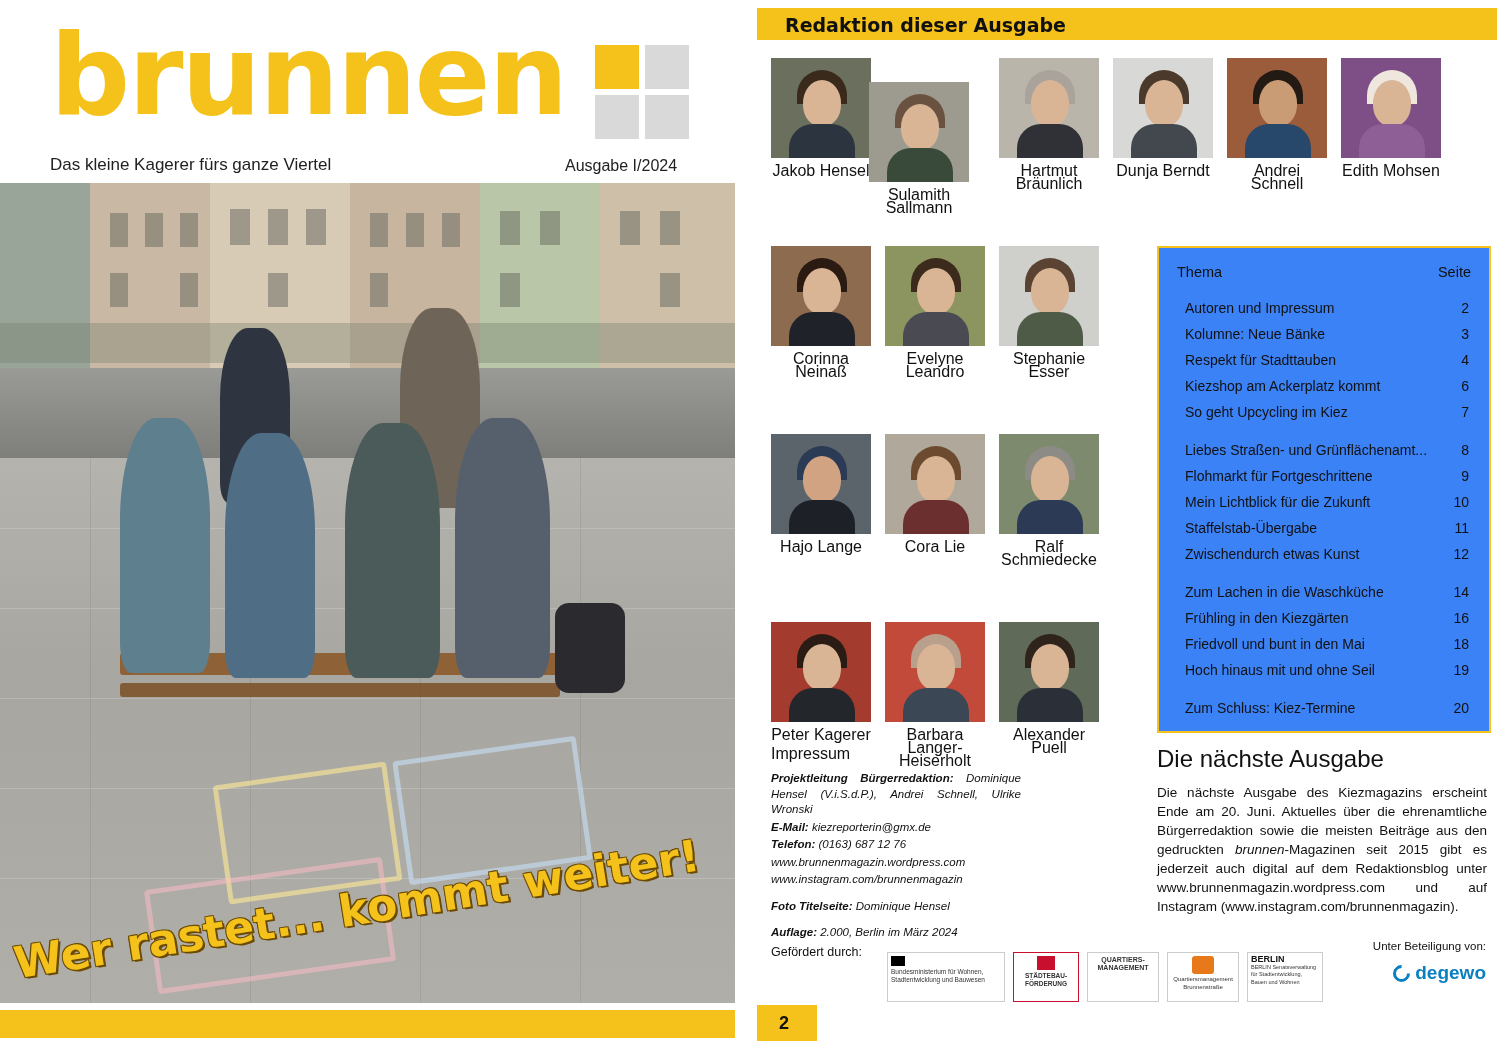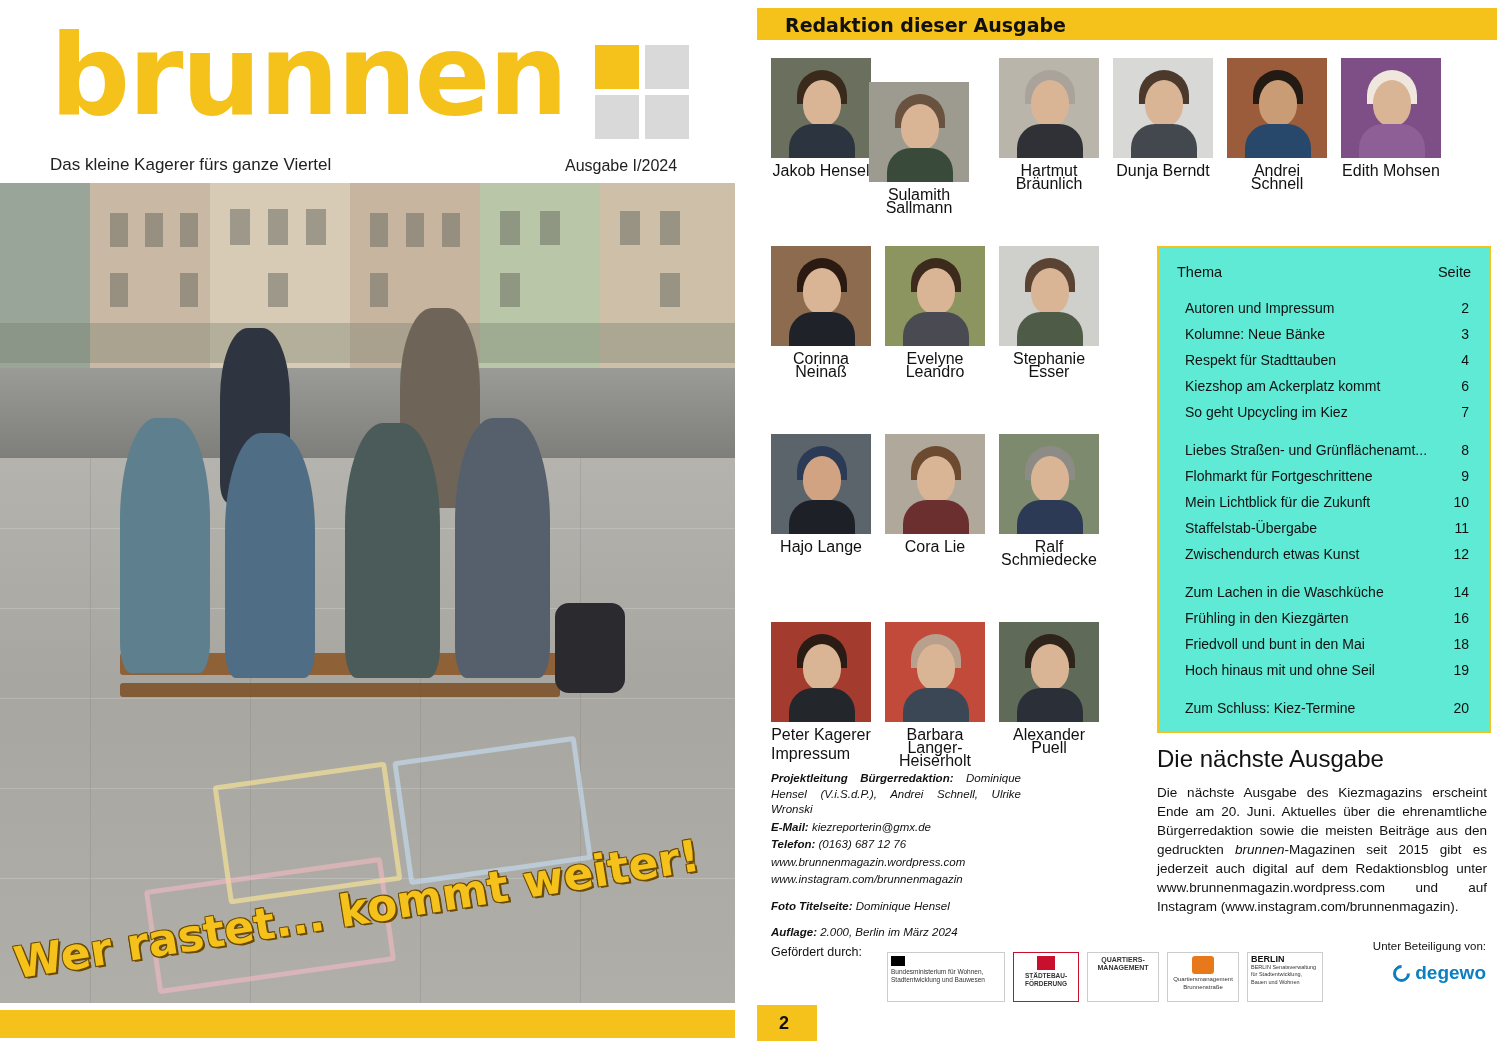--- a/index.html
+++ b/index.html
@@ -73,21 +73,21 @@
   .ed .nm{margin-top:6px;font-size:16px;text-align:center;color:#111;line-height:13px;}
   
   .face{position:absolute;left:32px;top:22px;width:38px;height:46px;border-radius:50% 50% 45% 45%;background:#d9b596;}
   .hair{position:absolute;left:26px;top:12px;width:50px;height:34px;border-radius:26px 26px 0 0;background:#4a3728;}
   .body{position:absolute;left:18px;top:66px;width:66px;height:40px;border-radius:24px 24px 0 0;background:#3b4450;}
   .bgp{position:absolute;left:0;top:0;width:100px;height:100px;}
 
   
   .toc{
     position:absolute;left:400px;top:246px;width:330px;height:483px;
-    border:2px solid #f5c21b;background:#5eead4;
+    border:2px solid #f5c21b;background:#3b82f6;
   }
   .toc-head{position:absolute;left:18px;top:16px;width:294px;font-size:14.5px;color:#111;}
   .toc-head .th-topic{position:absolute;left:0;top:0;}
   .toc-head .th-page{position:absolute;right:0;top:0;}
   .toc-list{position:absolute;left:26px;top:52px;width:286px;}
   .toc-row{position:relative;height:26px;font-size:14px;color:#111;}
   .toc-row .t{position:absolute;left:0;top:0;}
   .toc-row .p{position:absolute;right:2px;top:0;}
   .toc-gap{height:12px;}
 

